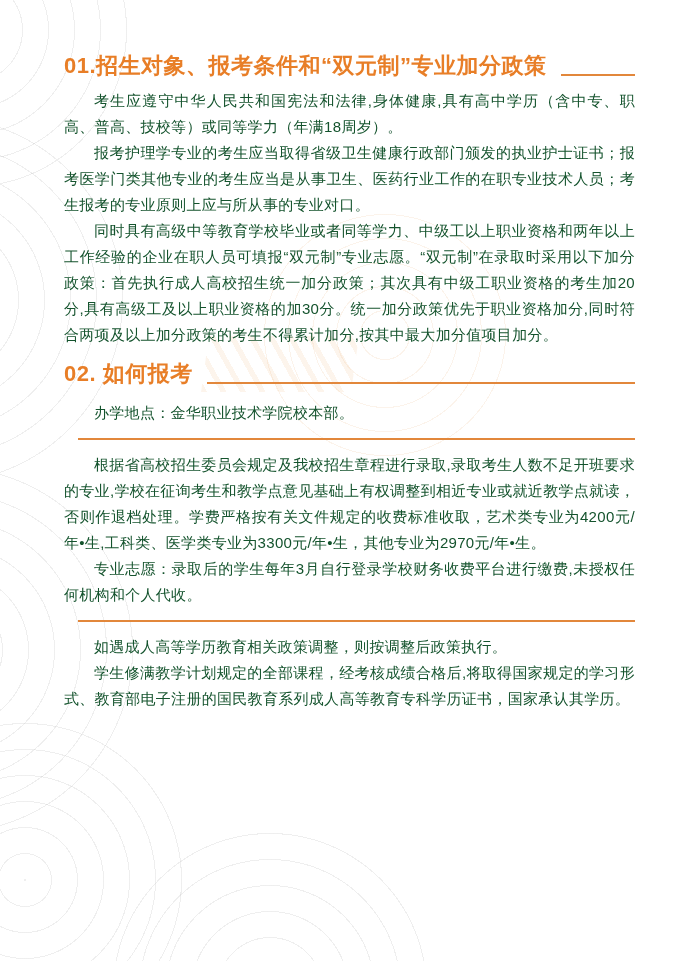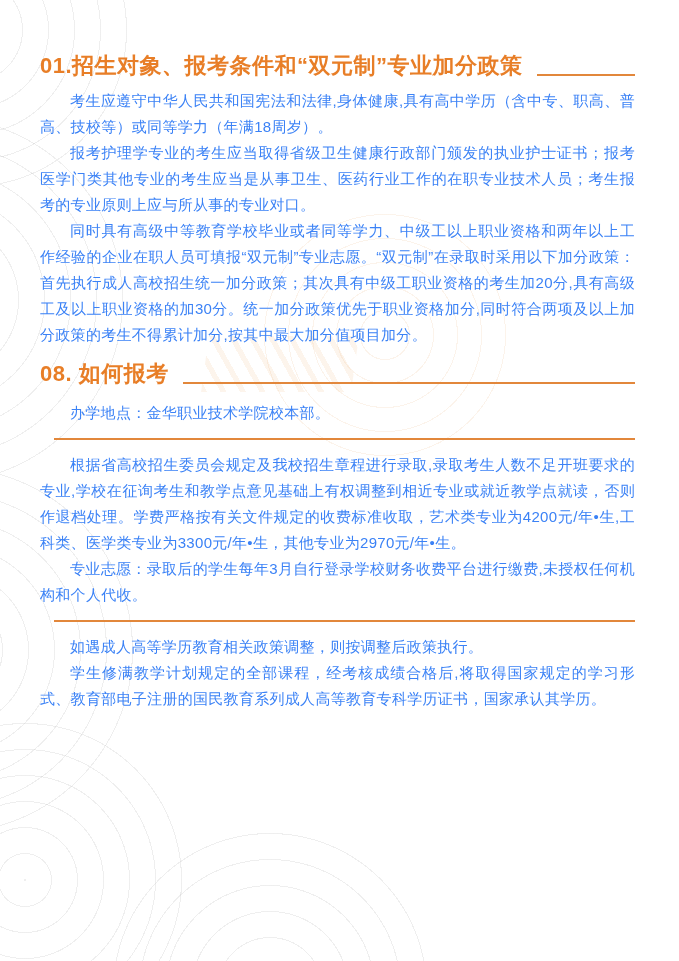--- a/index.html
+++ b/index.html
@@ -29,21 +29,21 @@
     position: absolute;
     left: 205px; top: 336px; width: 150px; height: 56px;
     background: repeating-linear-gradient(55deg,
       rgba(238,180,120,0.14) 0 5px, transparent 5px 16px);
     transform: skewX(-8deg);
   }
 
   
   .page {
     position: absolute; inset: 0; z-index: 1;
-    padding: 52px 44px 0 40px;
+    padding: 52px 44px 0 64px;
   }
   .section { margin-bottom: 12px; }
   .heading {
     display: flex;
     align-items: flex-end;
     color: #E87E27;
     font-weight: bold;
     font-size: 22px;
     line-height: 28px;
     letter-spacing: 0.5px;
@@ -53,21 +53,21 @@
   .h-rule {
     flex: 1;
     margin-left: 14px;
     margin-bottom: 4px;
     border-bottom: 2px solid #E2873B;
     min-width: 40px;
   }
   .para {
     font-size: 15px;
     line-height: 26px;
-    color: #3b82f6;
+    color: #14532d;
     text-align: justify;
     text-indent: 2em;
     letter-spacing: 0.3px;
   }
 </style>
 </head>
 <body>
 
 <div class="deco">
   <div class="ripple" style="left:-210px; top:-150px; width:360px; height:360px;"></div>
@@ -86,21 +86,21 @@
       <span>01.招生对象、报考条件和“双元制”专业加分政策</span>
       <span class="h-rule"></span>
     </div>
     <p class="para">考生应遵守中华人民共和国宪法和法律,身体健康,具有高中学历（含中专、职高、普高、技校等）或同等学力（年满18周岁）。</p>
     <p class="para">报考护理学专业的考生应当取得省级卫生健康行政部门颁发的执业护士证书；报考医学门类其他专业的考生应当是从事卫生、医药行业工作的在职专业技术人员；考生报考的专业原则上应与所从事的专业对口。</p>
     <p class="para">同时具有高级中等教育学校毕业或者同等学力、中级工以上职业资格和两年以上工作经验的企业在职人员可填报“双元制”专业志愿。“双元制”在录取时采用以下加分政策：首先执行成人高校招生统一加分政策；其次具有中级工职业资格的考生加20分,具有高级工及以上职业资格的加30分。统一加分政策优先于职业资格加分,同时符合两项及以上加分政策的考生不得累计加分,按其中最大加分值项目加分。</p>
   </div>
 
   <div class="section">
     <div class="heading">
-      <span>08. 如何报考</span>
+      <span>02. 如何报考</span>
       <span class="h-rule"></span>
     </div>
   </div>
 
   <div class="section">
     <p class="para">办学地点：金华职业技术学院校本部。</p>
   </div>
 
   <div class="section">
     <div class="heading">

